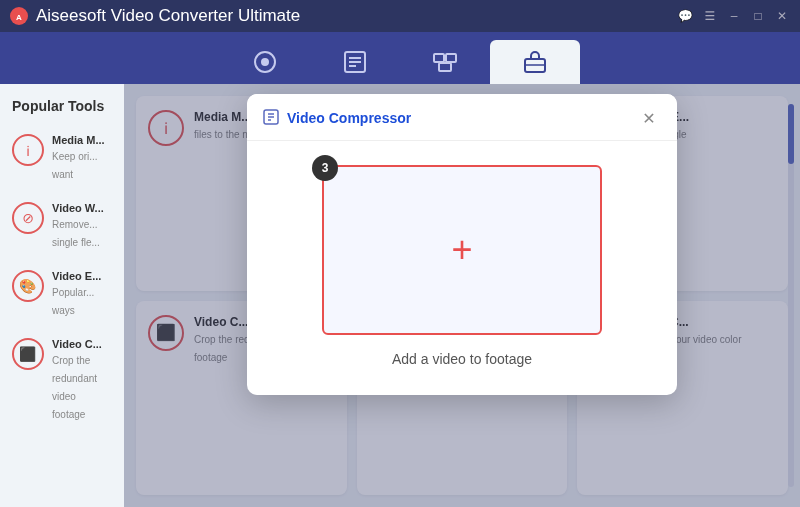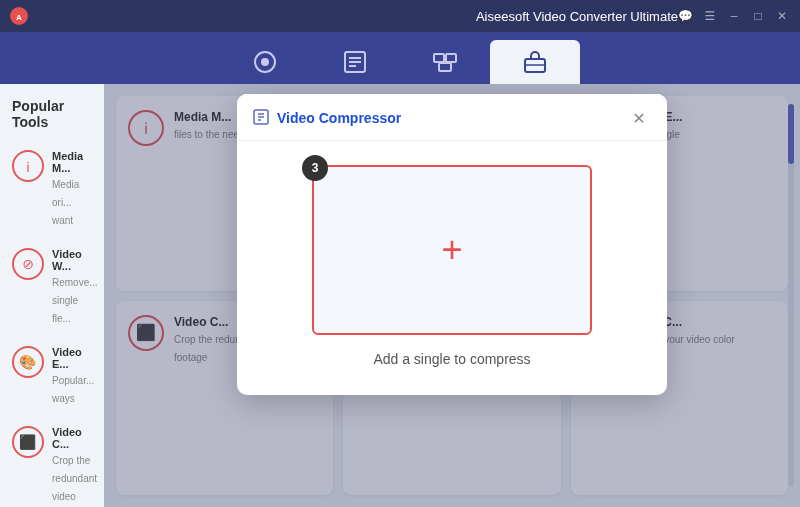--- a/index.html
+++ b/index.html
@@ -30,22 +30,21 @@
       display: flex;
       align-items: center;
       justify-content: center;
       font-size: 10px;
       color: white;
       font-weight: bold;
       flex-shrink: 0;
     }
     .title-bar-title {
       flex: 1;
-      font-size: 13px;
-      text-align: right;
+      font-size: 17px;
     }
     .title-bar-controls {
       display: flex;
       gap: 8px;
       align-items: center;
     }
     .title-bar-btn {
       width: 16px;
       height: 16px;
       display: flex;
@@ -89,21 +88,21 @@
     
     .main-content {
       display: flex;
       height: calc(507px - 32px - 52px);
       background: #f0f4f8;
       position: relative;
     }
 
     
     .sidebar {
-      width: 104px;
+      width: 124px;
       background: #f0f4f8;
       padding: 14px 8px;
       flex-shrink: 0;
     }
     .sidebar-title {
       font-size: 14px;
       font-weight: 600;
       color: #333;
       margin-bottom: 12px;
       padding-left: 4px;
@@ -367,21 +366,21 @@
 
 <div class="main-content">
 
   <div class="sidebar">
     <div class="sidebar-title">Popular Tools</div>
 
     <div class="sidebar-item">
       <div class="sidebar-icon">ℹ</div>
       <div class="sidebar-item-text">
         <span class="sidebar-item-name">Media M...</span>
-        <span class="sidebar-item-desc">Media ori...
+        <span class="sidebar-item-desc">Keep ori...
 want</span>
       </div>
     </div>
 
     <div class="sidebar-item">
       <div class="sidebar-icon">⊘</div>
       <div class="sidebar-item-text">
         <span class="sidebar-item-name">Video W...</span>
         <span class="sidebar-item-desc">Remove...
 single fle...</span>
@@ -469,18 +468,18 @@
           </span>
           <span class="modal-header-title">Video Compressor</span>
           <div class="modal-close">✕</div>
         </div>
 
         <div class="modal-body">
           <div class="drop-area">
             <div class="drop-badge">3</div>
             <span class="drop-plus">+</span>
           </div>
-          <div class="drop-label">Add a single to compress</div>
+          <div class="drop-label">Add a video to footage</div>
         </div>
       </div>
     </div>
   </div>
 </div>
 
 </body></html>

